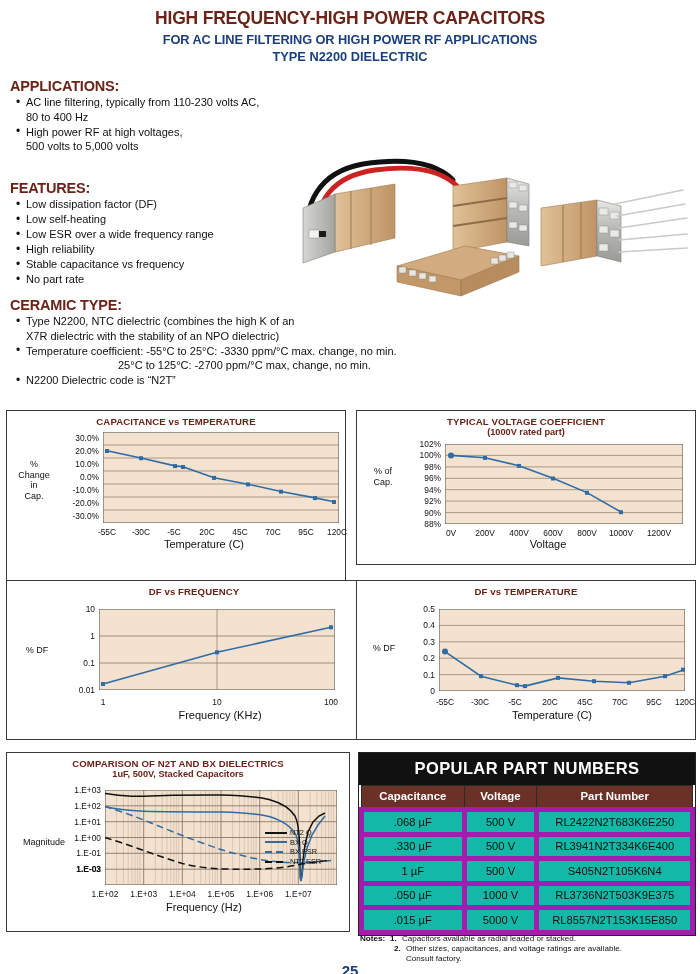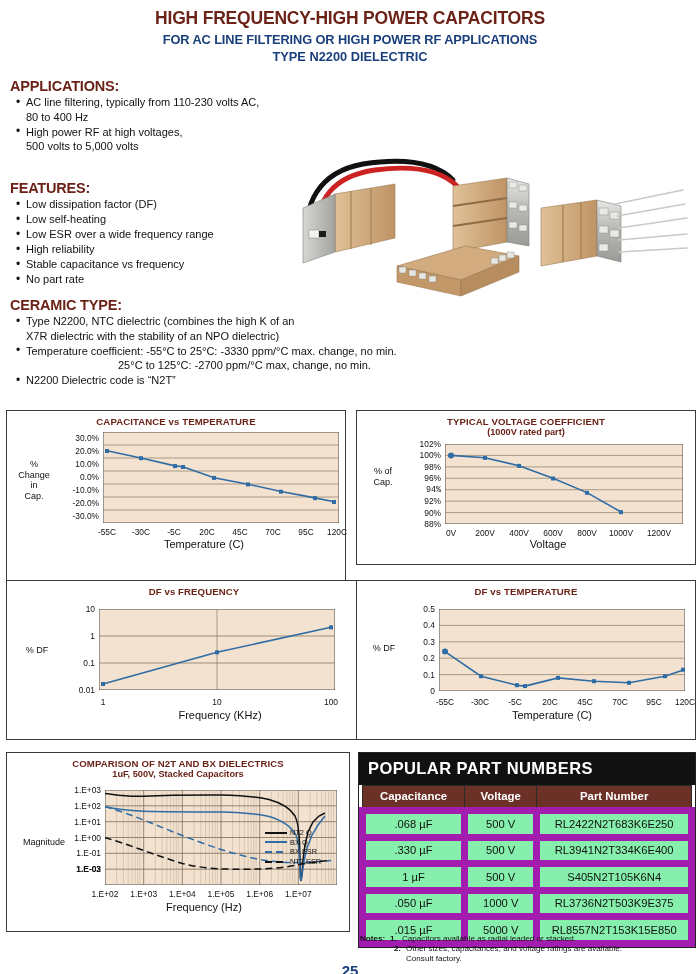--- a/index.html
+++ b/index.html
@@ -80,32 +80,32 @@
     position:absolute; font-size:8.4px; color:#111; text-align:center;
     transform:translateX(-50%); white-space:nowrap;
   }
 
   
   .tbl-wrap {
     position:absolute; left:358px; top:752px; width:338px;
     border:1px solid #222; background:#fff;
   }
   .tbl-title {
-    background:#111; color:#fff; text-align:left;
-    font-size:16.5px; font-weight:bold; padding:6px 0 7px 9px;
+    background:#111; color:#fff; text-align:center;
+    font-size:16.5px; font-weight:bold; padding:6px 0 7px 0;
     letter-spacing:0.4px;
   }
   table.parts { width:100%; border-collapse:collapse; }
   table.parts th {
     background:#6b3026; color:#fff; font-size:11.4px; font-weight:bold;
     padding:4px 0 5px 0; border:1px solid #2a2a2a; text-align:center;
   }
   table.parts td {
-    background:#86efac; color:#111; font-size:11.2px;
-    padding:3.5px 0 4px 0; border:7px solid #a21caf; text-align:center;
+    background:#14b8a6; color:#111; font-size:11.2px;
+    padding:3.5px 0 4px 0; border:5px solid #a21caf; text-align:center;
   }
   table.parts td.c1 { width:31%; }
   table.parts td.c2 { width:22%; }
 
   .notes {
     position:absolute; left:360px; top:934px; width:336px;
     font-size:8.1px; line-height:10.2px; color:#111;
   }
   .notes .nlabel { font-weight:bold; }
   .notes .nrow { display:flex; }
@@ -321,21 +321,21 @@
   <div class="chart-sub">(1000V rated part)</div>
   <div class="plotwrap" style="height:114px;">
     <div class="ylab" style="left:4px; top:28px; width:44px;">
       <span>% of</span><br>
       <span>Cap.</span>
     </div>
     <div class="ytick" style="left:48px; width:36px; top:6px;">102%</div>
     <div class="ytick" style="left:48px; width:36px; top:17.4px;">100%</div>
     <div class="ytick" style="left:48px; width:36px; top:28.9px;">98%</div>
     <div class="ytick" style="left:48px; width:36px; top:40.3px;">96%</div>
-    <div class="ytick" style="left:48px; width:36px; top:51.7px;font-family:Liberation Mono, monospace;">94%</div>
+    <div class="ytick" style="left:48px; width:36px; top:51.7px;">94%</div>
     <div class="ytick" style="left:48px; width:36px; top:63.1px;">92%</div>
     <div class="ytick" style="left:48px; width:36px; top:74.6px;">90%</div>
     <div class="ytick" style="left:48px; width:36px; top:86px;">88%</div>
     <svg style="position:absolute; left:88px; top:6px;" width="238" height="80" viewBox="0 0 238 80">
       <rect x="0" y="0" width="238" height="80" fill="#f2e2cf" stroke="#4a4a4a" stroke-width="1"></rect>
       <g stroke="#8a7a66" stroke-width="0.7">
         <line x1="0" y1="11.4" x2="238" y2="11.4"></line>
           <line x1="0" y1="22.9" x2="238" y2="22.9"></line>
         <line x1="0" y1="34.3" x2="238" y2="34.3"></line>
           <line x1="0" y1="45.7" x2="238" y2="45.7"></line>

